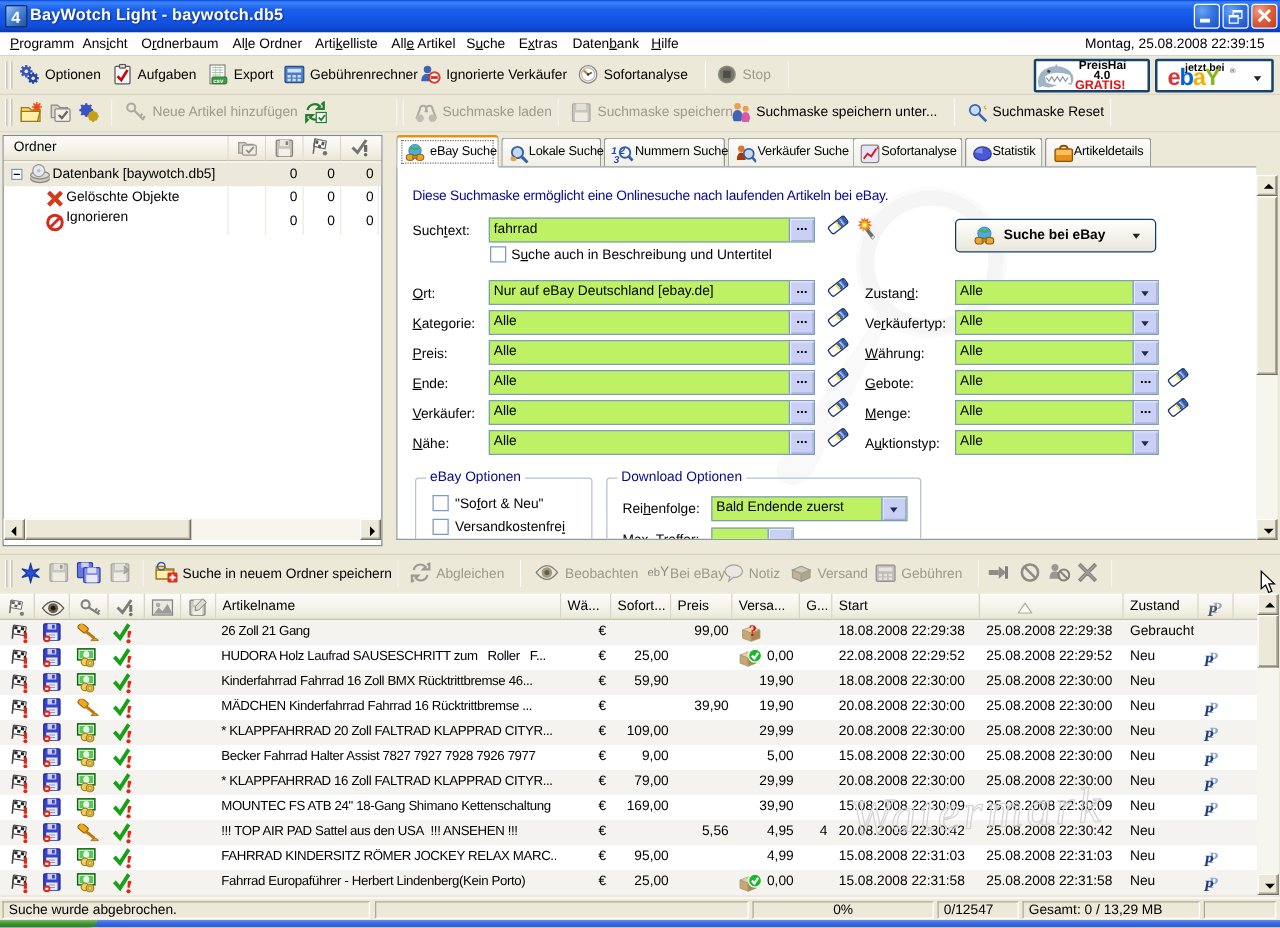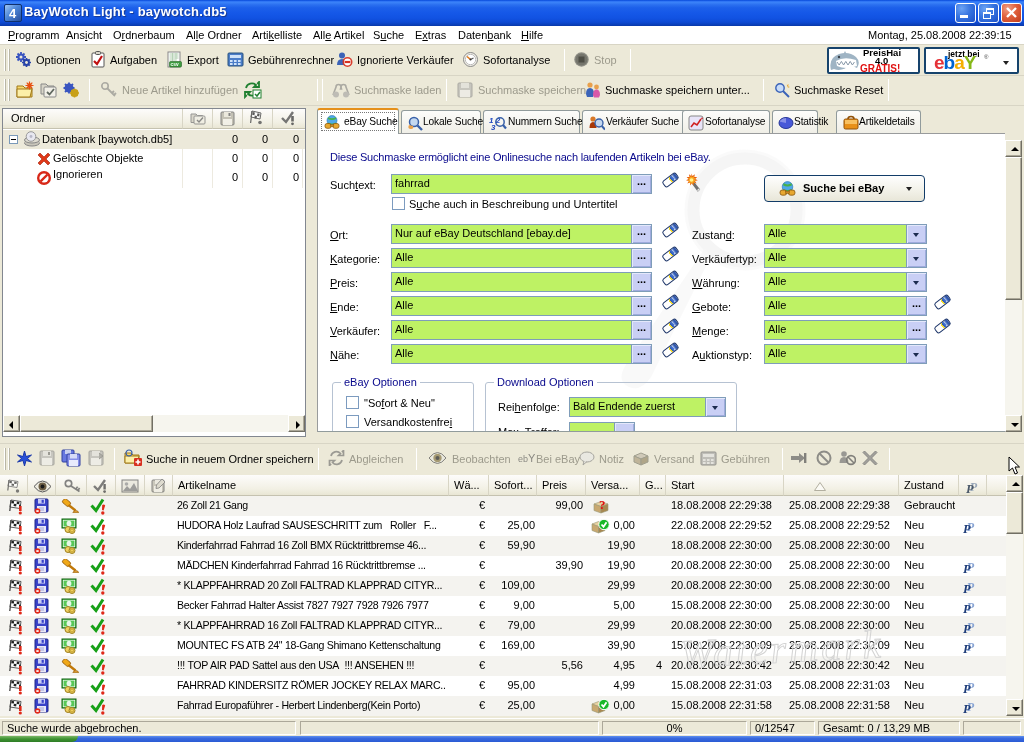--- a/index.html
+++ b/index.html
@@ -432,21 +432,21 @@
    <span class="tl" style="left:23px">Verkäufer Suche</span>
  </div>
  <div class="tab" style="left:682px;width:88px">
    <svg style="position:absolute;left:5px;top:4px" width="16" height="16" viewBox="0 0 16 16">
         <rect x="1" y="1" width="14" height="14" rx="2" fill="#E8E4F8" stroke="#888"></rect>
         <path d="M3 12 l3-4 l3 2 l4-6" stroke="#D02020" stroke-width="1.6" fill="none"></path>
         <path d="M13 4 l1-2 l1 2z" fill="#D02020"></path>
       </svg>
    <span class="tl" style="left:22px">Sofortanalyse</span>
  </div>
- <div class="tab" style="left:772px;width:46px">
+ <div class="tab" style="left:772px;width:62px">
    <svg style="position:absolute;left:5px;top:4px" width="16" height="16" viewBox="0 0 16 16">
         <ellipse cx="8" cy="8" rx="7" ry="5.5" fill="#4858D8"></ellipse>
         <path d="M8 8 L8 2.5 A7 5.5 0 0 0 1.2 6.5 z" fill="#8890E8"></path>
         <ellipse cx="8" cy="8" rx="7" ry="5.5" fill="none" stroke="#283898"></ellipse>
       </svg>
    <span class="tl" style="left:21px">Statistik</span>
  </div>
  <div class="tab" style="left:836px;width:85px">
    <svg style="position:absolute;left:6px;top:4px" width="16" height="16" viewBox="0 0 16 16">
         <rect x="1" y="4" width="14" height="10" rx="1.5" fill="#E89018" stroke="#905008"></rect>

